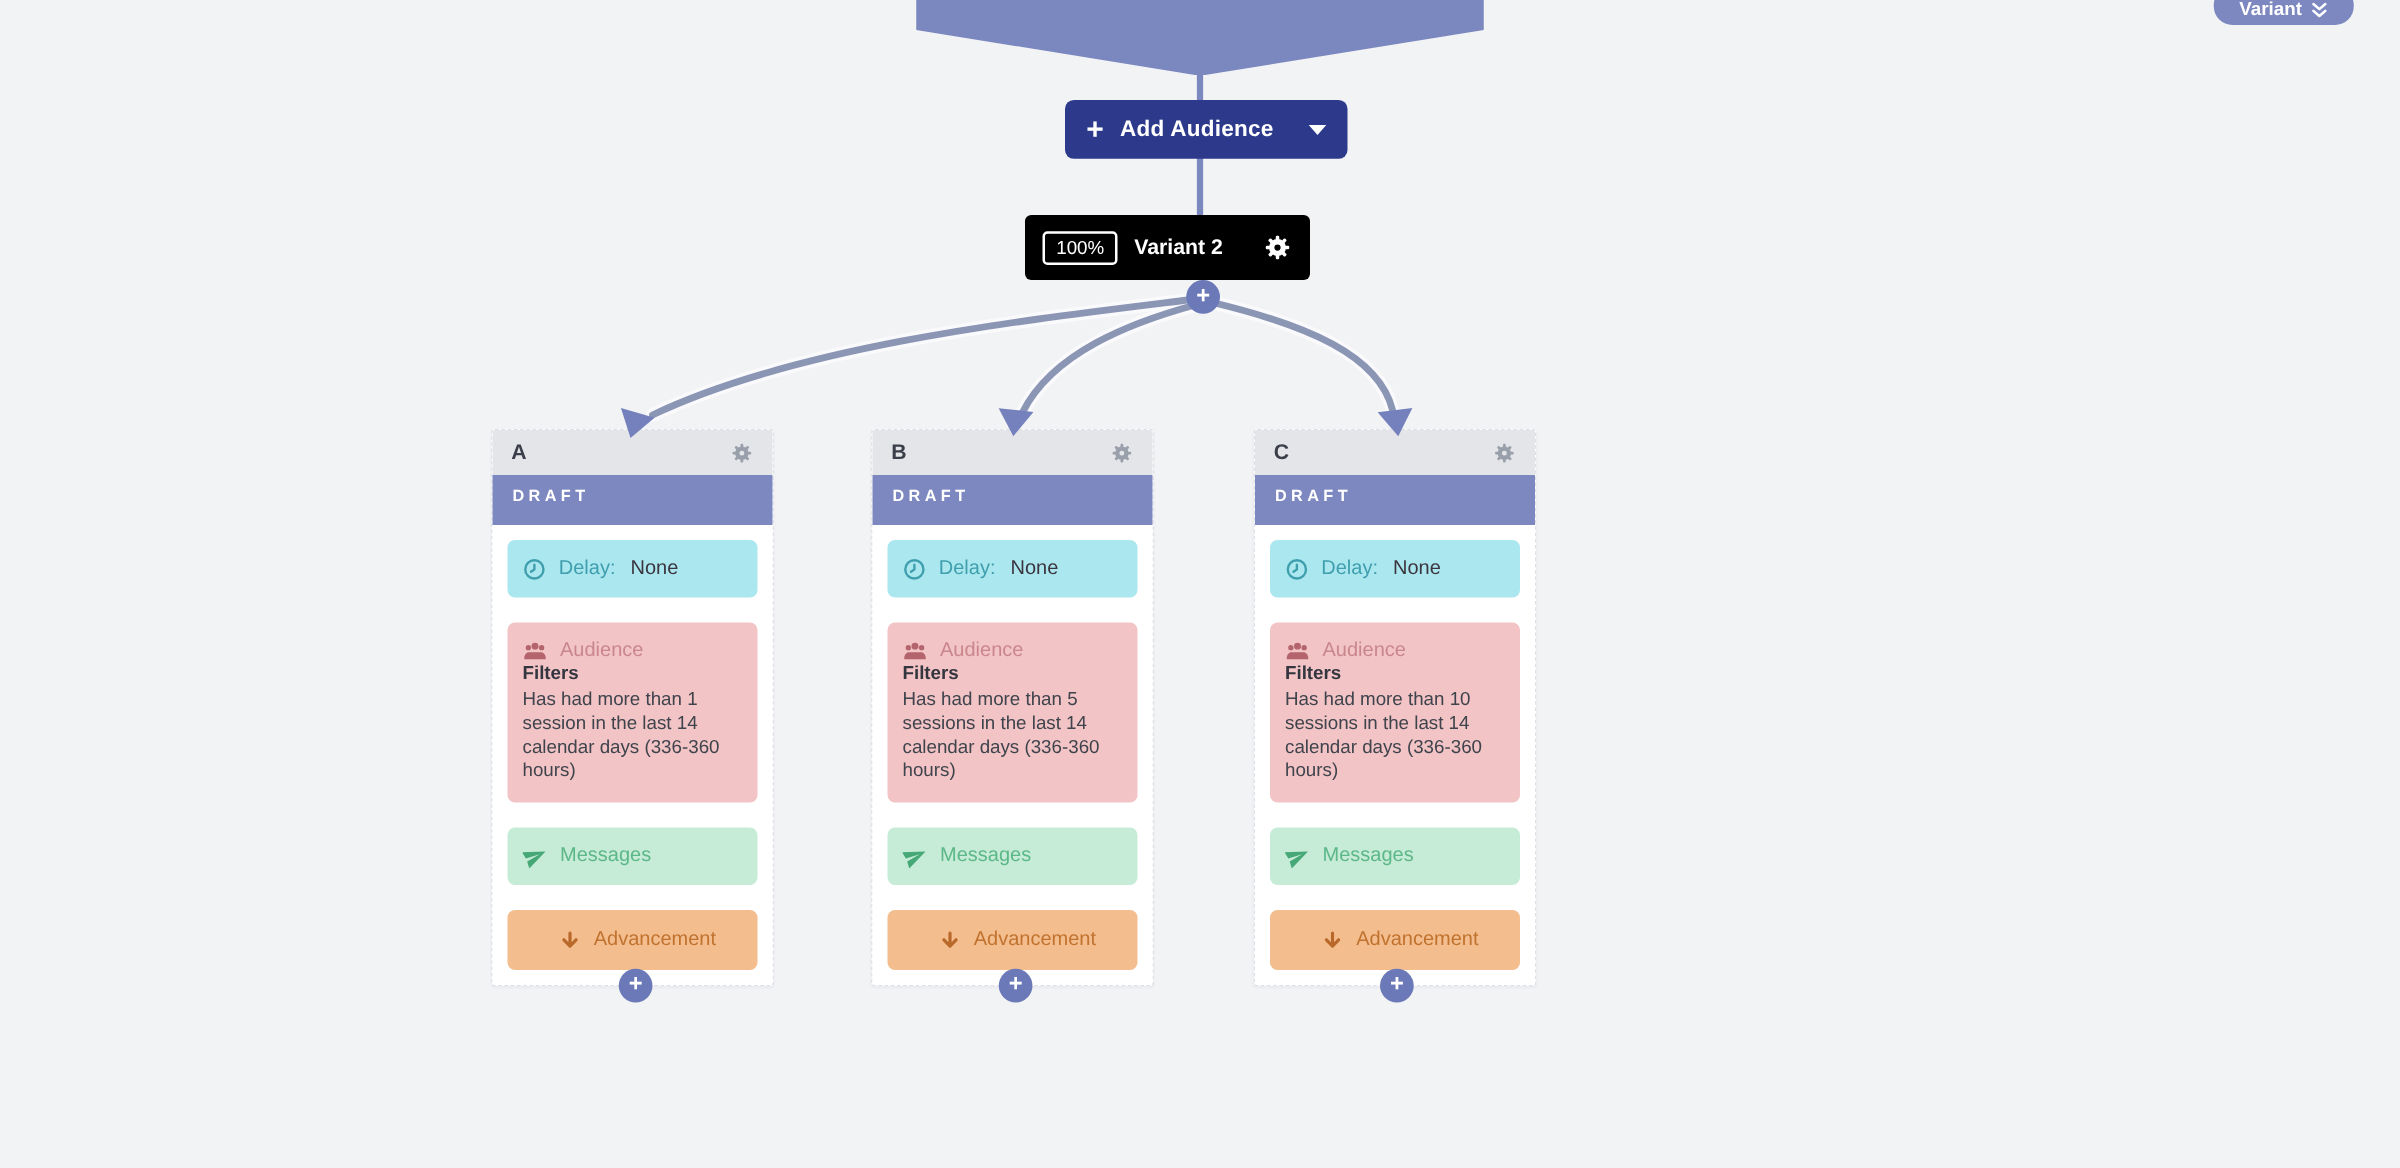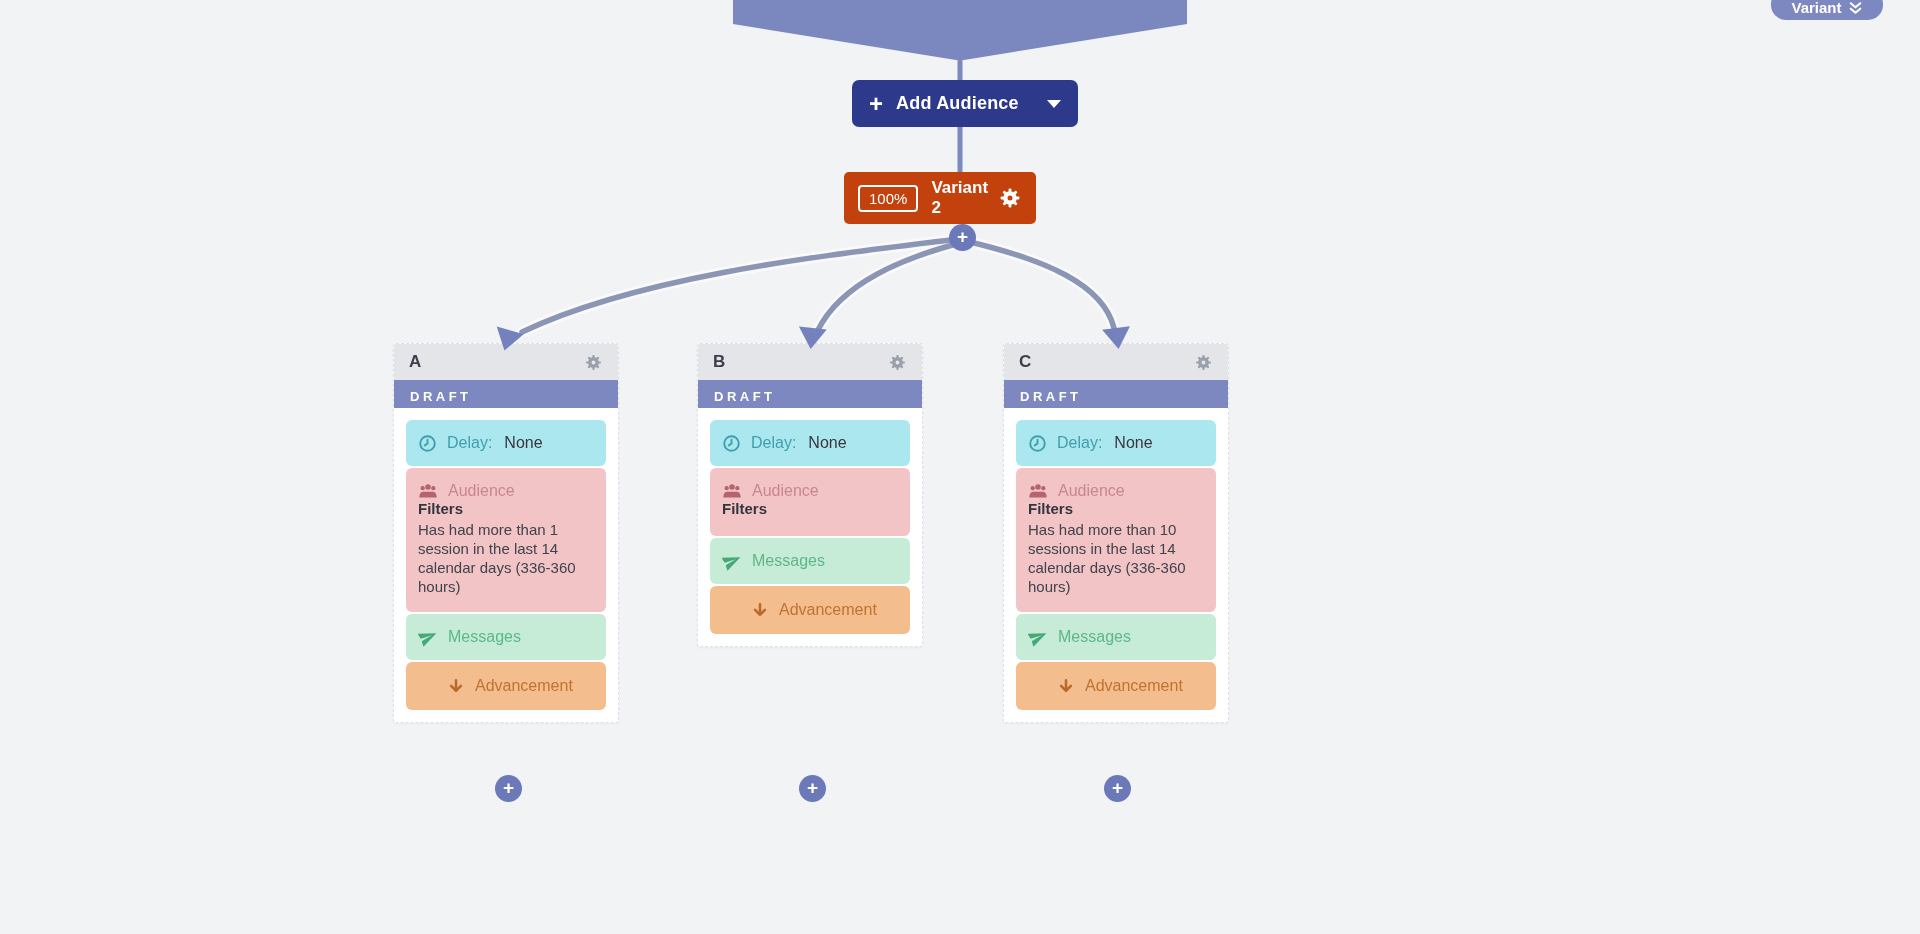--- a/index.html
+++ b/index.html
@@ -28,22 +28,22 @@
   }
   .add-variant-btn .btn-label { font-size: 18px; font-weight: bold; letter-spacing: .2px; }
   .caret-down {
     margin-left: auto; width: 0; height: 0;
     border-left: 7px solid transparent; border-right: 7px solid transparent;
     border-top: 8px solid #ffffff;
   }
 
   
   .variant-node {
-    position: absolute; left: 844px; top: 172px; width: 192px; height: 52px;
-    background: #c2410c; border-radius: 5px; z-index: 4;
+    position: absolute; left: 820px; top: 172px; width: 228px; height: 52px;
+    background: #000000; border-radius: 5px; z-index: 4;
     display: flex; align-items: center; padding: 0 14px; color: #ffffff; cursor: pointer;
   }
   .percent-badge {
     border: 2px solid #ffffff; border-radius: 4px; padding: 4px 9px;
     font-size: 15px; line-height: 1; color: #ffffff;
   }
   .variant-label { font-size: 17px; font-weight: bold; margin-left: 13px; }
   .variant-node .gear { margin-left: auto; color: #ffffff; }
 
   .gear { display: inline-flex; cursor: pointer; }
@@ -82,26 +82,26 @@
   .card-c { left: 1003px; }
 
   .card-header {
     height: 36px; background: #e4e5e9; display: flex; align-items: center;
     padding: 0 15px; border-radius: 2px 2px 0 0;
   }
   .card-letter { font-size: 17px; font-weight: bold; color: #3b3f4a; }
   .card-header .gear { margin-left: auto; color: #9aa0ab; }
 
   .draft-bar {
-    height: 28px; background: #7d88c1; color: #ffffff;
+    height: 40px; background: #7d88c1; color: #ffffff;
     font-size: 13px; font-weight: bold; letter-spacing: 3.5px;
     line-height: 34px; padding: 0 16px;
   }
 
-  .card-body { padding: 12px; display: flex; flex-direction: column; gap: 2px; }
+  .card-body { padding: 12px; display: flex; flex-direction: column; gap: 20px; }
 
   .section { border-radius: 6px; cursor: pointer; }
   .row-section { display: flex; align-items: center; gap: 10px; padding: 0 12px; }
   .icon { display: inline-flex; }
   .icon svg { display: block; }
 
   .delay { background: #abe7ee; height: 46px; }
   .delay .icon { color: #3f9fae; }
   .delay-label { font-size: 16px; color: #3f9fae; }
   .delay-value { font-size: 16px; color: #3b3540; margin-left: 2px; }
@@ -286,20 +286,21 @@
           <svg width="20" height="18" viewBox="0 0 24 22" fill="currentColor">
             <circle cx="5.5" cy="7.5" r="2.6"></circle>
               <circle cx="18.5" cy="7.5" r="2.6"></circle>
               <circle cx="12" cy="6" r="3.4"></circle>
             <path d="M1.5 17.5c0-3.2 2.2-5.6 4.5-5.6h12c2.3 0 4.5 2.4 4.5 5.6v1.3h-21z"></path>
           </svg>
         </span>
         <span class="audience-label">Audience</span>
       </div>
       <div class="filters-heading">Filters</div>
+      <div class="filter-text">Has had more than 5 sessions in the last 14 calendar days (336-360 hours)</div>
     </div>
     <div class="section messages row-section">
       <span class="icon">
         <svg width="20" height="20" viewBox="0 0 24 24" fill="currentColor">
           <path d="M2.2 20.5L23 12 2.2 3.5l.9 7L17 12 3.1 13.5z" transform="rotate(-24 12 12)"></path>
         </svg>
       </span>
       <span class="messages-label">Messages</span>
     </div>
     <div class="section advancement row-section">

